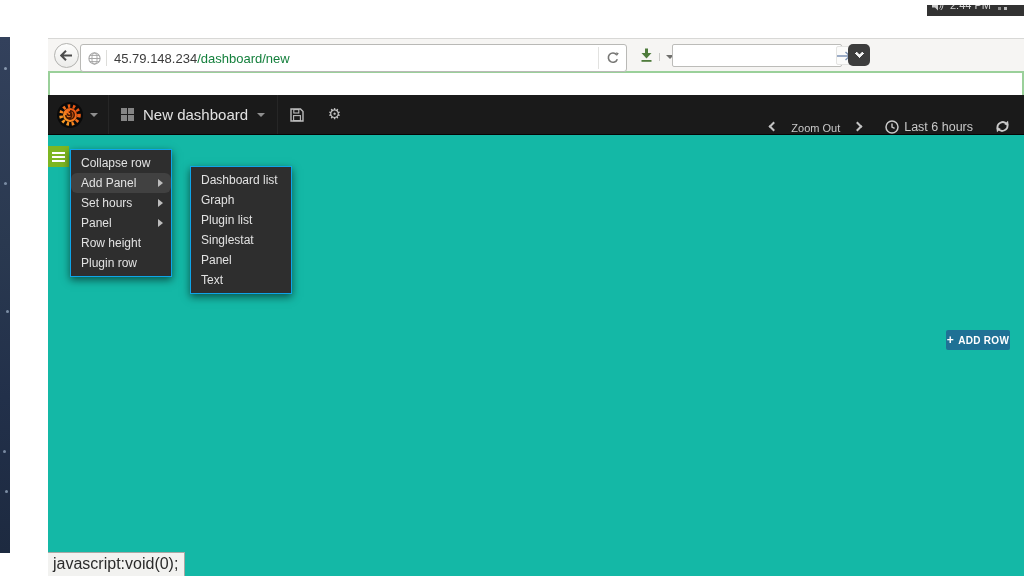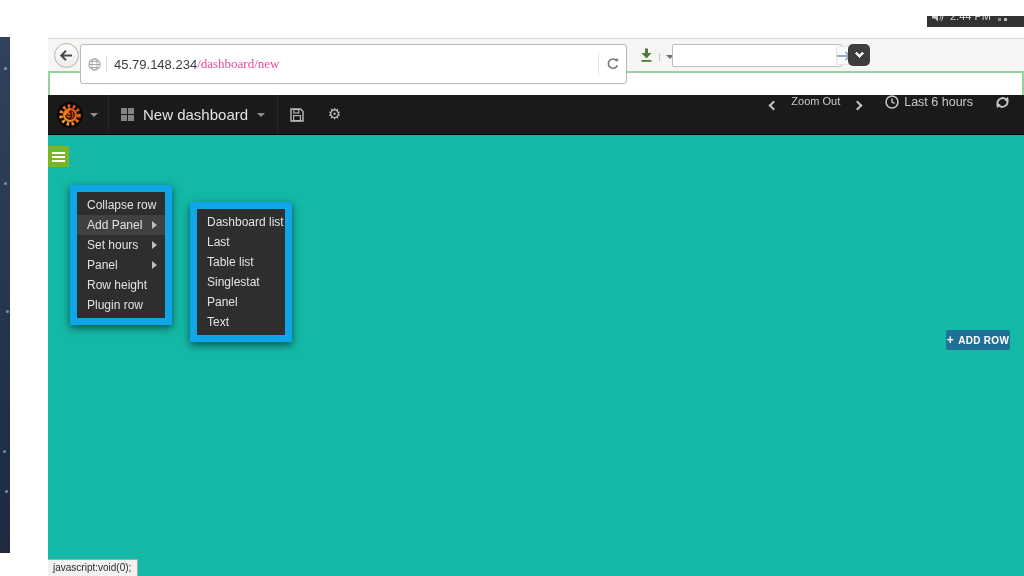--- a/index.html
+++ b/index.html
@@ -5,35 +5,35 @@
   * { margin:0; padding:0; box-sizing:border-box; }
   html,body { width:1024px; height:576px; overflow:hidden; }
   body { font-family:"Liberation Sans","DejaVu Sans",sans-serif; background:#ffffff; position:relative; }
 
   
   .wallpaper-strip { position:absolute; left:0; top:37px; width:10px; height:516px;
     background:linear-gradient(180deg,#33415c 0%,#2a3950 40%,#22304a 70%,#1d2a40 100%); }
   .wallpaper-dots { position:absolute; left:4px; top:30px; width:3px; height:3px; border-radius:50%;
     background:#9fb0c5; box-shadow:0 115px 0 #8ea0b8, 2px 243px 0 #93a5bb, -1px 383px 0 #8ea0b8, 1px 423px 0 #93a5bb; opacity:.8; }
 
-  .tray { position:absolute; right:0; top:16px; width:97px; height:11px; background:#323232; overflow:hidden; }
+  .tray { position:absolute; right:0; top:5px; width:97px; height:11px; background:#323232; overflow:hidden; }
   .tray-inner { display:flex; align-items:center; gap:6px; height:22px; margin-top:-11px; padding:0 5px; color:#d4d4d4; font-size:11px; white-space:nowrap; }
 
   
   .browser { position:absolute; left:48px; top:38px; width:976px; height:538px; display:flex; flex-direction:column; }
 
   .toolbar { position:relative; height:33px; background:#f6f5f3; border-top:1px solid #d8d8d6; flex:0 0 auto; }
   .back-btn { position:absolute; left:6px; top:4px; width:25px; height:25px; border-radius:50%;
     border:1px solid #b3b3b0; background:linear-gradient(#fdfdfc,#ececea); display:flex; align-items:center; justify-content:center; }
-  .url-field { position:absolute; left:32px; top:5px; width:547px; height:40px; background:#fff;
+  .url-field { position:absolute; left:32px; top:5px; width:547px; height:28px; background:#fff;
     border:1px solid #b9b9b6; border-radius:3px; display:flex; align-items:center; font-size:13px; }
   .url-globe { margin:0 5px 0 7px; display:flex; opacity:.75; }
   .url-sep { width:1px; height:16px; background:#ddddda; margin-right:7px; }
   .url-domain { color:#3c3c3c; }
-  .url-path { color:#ec4899;font-family:Liberation Serif, serif; }
+  .url-path { color:#15803d; }
   .url-spacer { flex:1; }
   .reload-btn { width:28px; height:22px; border-left:1px solid #e2e2e0; display:flex; align-items:center; justify-content:center; }
 
   .dl-btn { position:absolute; left:590px; top:8px; width:16px; height:17px; display:flex; align-items:center; justify-content:center; }
   .dl-caret-btn { position:absolute; left:611px; top:14px; border-left:1px solid #c9c9c6; padding-left:6px; height:8px; display:flex; align-items:center; }
   .caret-down { width:0; height:0; border-left:4px solid transparent; border-right:4px solid transparent; border-top:4px solid #6f6f6c; }
 
   .search-field { position:absolute; left:624px; top:5px; width:170px; height:23px; background:#fff;
     border:1px solid #bcbcb9; border-radius:2px; display:flex; align-items:center; }
   .search-input { flex:1; border:none; outline:none; height:100%; font-size:12px; padding:0 4px; background:transparent; }
@@ -53,46 +53,46 @@
   .nav-sec { display:flex; align-items:center; }
   .nav-divider { width:1px; background:#050505; border-right:1px solid #262626; }
   .logo-btn { padding:0 10px 0 9px; gap:7px; }
   .caret { width:0; height:0; border-left:4px solid transparent; border-right:4px solid transparent; border-top:4px solid #8f8f8f; }
   .dash-btn { padding:0 12px; gap:9px; }
   .grid-icon { display:grid; grid-template-columns:6px 6px; grid-template-rows:6px 6px; gap:1px; opacity:.75; }
   .grid-icon span { background:#a9a9a9; }
   .dash-title { color:#e2e2e2; font-size:15px; }
   .icon-btn { padding:0 12px; display:flex; align-items:center; }
   .gear-glyph { color:#c2c2c2; font-size:15px; line-height:1; font-family:"DejaVu Sans",sans-serif; }
-  .nav-right { margin-left:auto; display:flex; align-items:flex-start; padding-right:14px; color:#c9c9c9; }
+  .nav-right { margin-left:auto; display:flex; align-items:flex-end; padding-right:14px; color:#c9c9c9; }
   .chev { width:7px; height:7px; border-left:2px solid #c2c2c2; border-bottom:2px solid #c2c2c2; display:inline-block; }
   .chev.left { transform:rotate(45deg); }
   .chev.right { transform:rotate(225deg); }
   .zoom-out-label { font-size:11px; margin:0 14px; }
   .time-range { display:flex; align-items:center; gap:5px; margin:0 22px 0 24px; font-size:12.5px; }
 
   .content { position:relative; flex:1; }
 
   .row-toggle { position:absolute; left:0; top:11px; width:21px; height:21px; background:#7db622; display:flex; flex-direction:column; justify-content:center; align-items:center; gap:2px; }
   .row-toggle i { width:13px; height:2px; background:#fff; display:block; }
 
-  .menu { position:absolute; background:#2e2e2e; border:7px solid #0ea5e9; box-shadow:0 3px 8px rgba(0,0,0,.55); padding:3px 0; width:102px;margin-top:36px; }
+  .menu { position:absolute; background:#2e2e2e; border:1px solid #0ea5e9; box-shadow:0 3px 8px rgba(0,0,0,.55); padding:3px 0; width:102px; }
   .menu.root { left:22px; top:14px; }
   .menu.sub { left:142px; top:31px; }
   .menu-item { height:20px; display:flex; align-items:center; padding:0 8px 0 10px; font-size:12px; color:#e2e2e2; cursor:pointer; }
-  .menu-item.active { background:#414141; }
+  .menu-item.active { background:#414141;border-radius:6px; }
   .mi-label { flex:1; white-space:nowrap; }
   .sub-arrow { width:0; height:0; border-top:4px solid transparent; border-bottom:4px solid transparent; border-left:5px solid #bdbdbd; }
 
   .add-row-btn { position:absolute; right:14px; top:195px; width:64px; height:20px; background:#1f7195; border-radius:2px;
     display:flex; align-items:center; justify-content:center; gap:4px; color:#fff; font-size:10px; font-weight:bold; letter-spacing:.3px; }
   .add-row-plus { font-size:12px; font-weight:bold; line-height:1; }
 
   .status-tip { position:absolute; left:0; bottom:0; background:#f2f2f0; border:1px solid #a8a8a5; border-left:none; border-bottom:none;
-    font-size:10px; color:#2b2b2b; padding:2px 6px 3px 5px; white-space:nowrap; }
+    font-size:16px; color:#2b2b2b; padding:2px 6px 3px 5px; white-space:nowrap; }
 
   svg { display:block; }
 </style>
 </head>
 <body>
 
 <div class="wallpaper-strip">
   <div class="wallpaper-dots"></div>
 </div>
 
@@ -275,24 +275,24 @@
         <div class="menu-item">
           <span class="mi-label">Plugin row</span>
         </div>
       </div>
 
       <div class="menu sub">
         <div class="menu-item">
           <span class="mi-label">Dashboard list</span>
         </div>
         <div class="menu-item">
-          <span class="mi-label">Last</span>
-        </div>
-        <div class="menu-item">
-          <span class="mi-label">Table list</span>
+          <span class="mi-label">Graph</span>
+        </div>
+        <div class="menu-item">
+          <span class="mi-label">Plugin list</span>
         </div>
         <div class="menu-item">
           <span class="mi-label">Singlestat</span>
         </div>
         <div class="menu-item">
           <span class="mi-label">Panel</span>
         </div>
         <div class="menu-item">
           <span class="mi-label">Text</span>
         </div>

